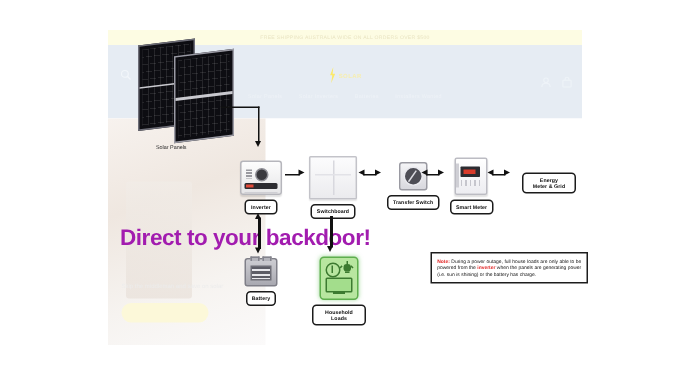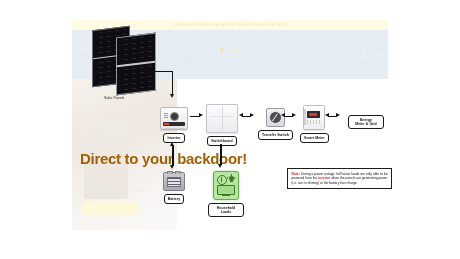--- a/index.html
+++ b/index.html
@@ -28,21 +28,21 @@
   .bg-cart{position:absolute;left:302px;top:26px;width:8px;height:8px;}
   .bg-navlinks{position:absolute;left:0;top:42px;width:316px;
       display:flex;justify-content:center;gap:11px;}
   .bg-navlinks span{font-size:3.6px;color:#eef2f7;letter-spacing:.2px;}
   .bg-hero{position:absolute;left:0;top:59px;width:316px;height:151px;background:#ffffff;}
   .bg-hero-photo{position:absolute;left:0;top:0;width:105px;height:151px;
      background:linear-gradient(160deg,#f7f2ee 0%,#efe7e0 35%,#f6f3f0 70%,#fbfafa 100%);}
   .bg-hero-photo:after{content:"";position:absolute;left:12px;top:42px;width:44px;height:78px;
      background:linear-gradient(180deg,#f1ece7,#e9e1da);border-radius:2px;opacity:.75;}
   .bg-hero-title{position:absolute;left:8px;top:71px;width:190px;
-     font-size:15px;font-weight:bold;line-height:17px;color:#a16207;letter-spacing:-.3px;}
+     font-size:15px;font-weight:bold;line-height:17px;color:#a21caf;letter-spacing:-.3px;}
   .bg-hero-sub{position:absolute;left:9px;top:109px;width:150px;
      font-size:4px;line-height:6px;color:#ececec;}
   .bg-hero-btn{position:absolute;left:9px;top:123px;width:58px;height:13px;border-radius:7px;
      background:#fcf8d9;}
 
   
   .diagram{position:absolute;inset:0;z-index:3;}
 
   .node{position:absolute;display:flex;flex-direction:column;align-items:center;}
   .nodelabel{margin-top:3px;border:1px solid #1b1b1b;border-radius:3px;background:#fff;

